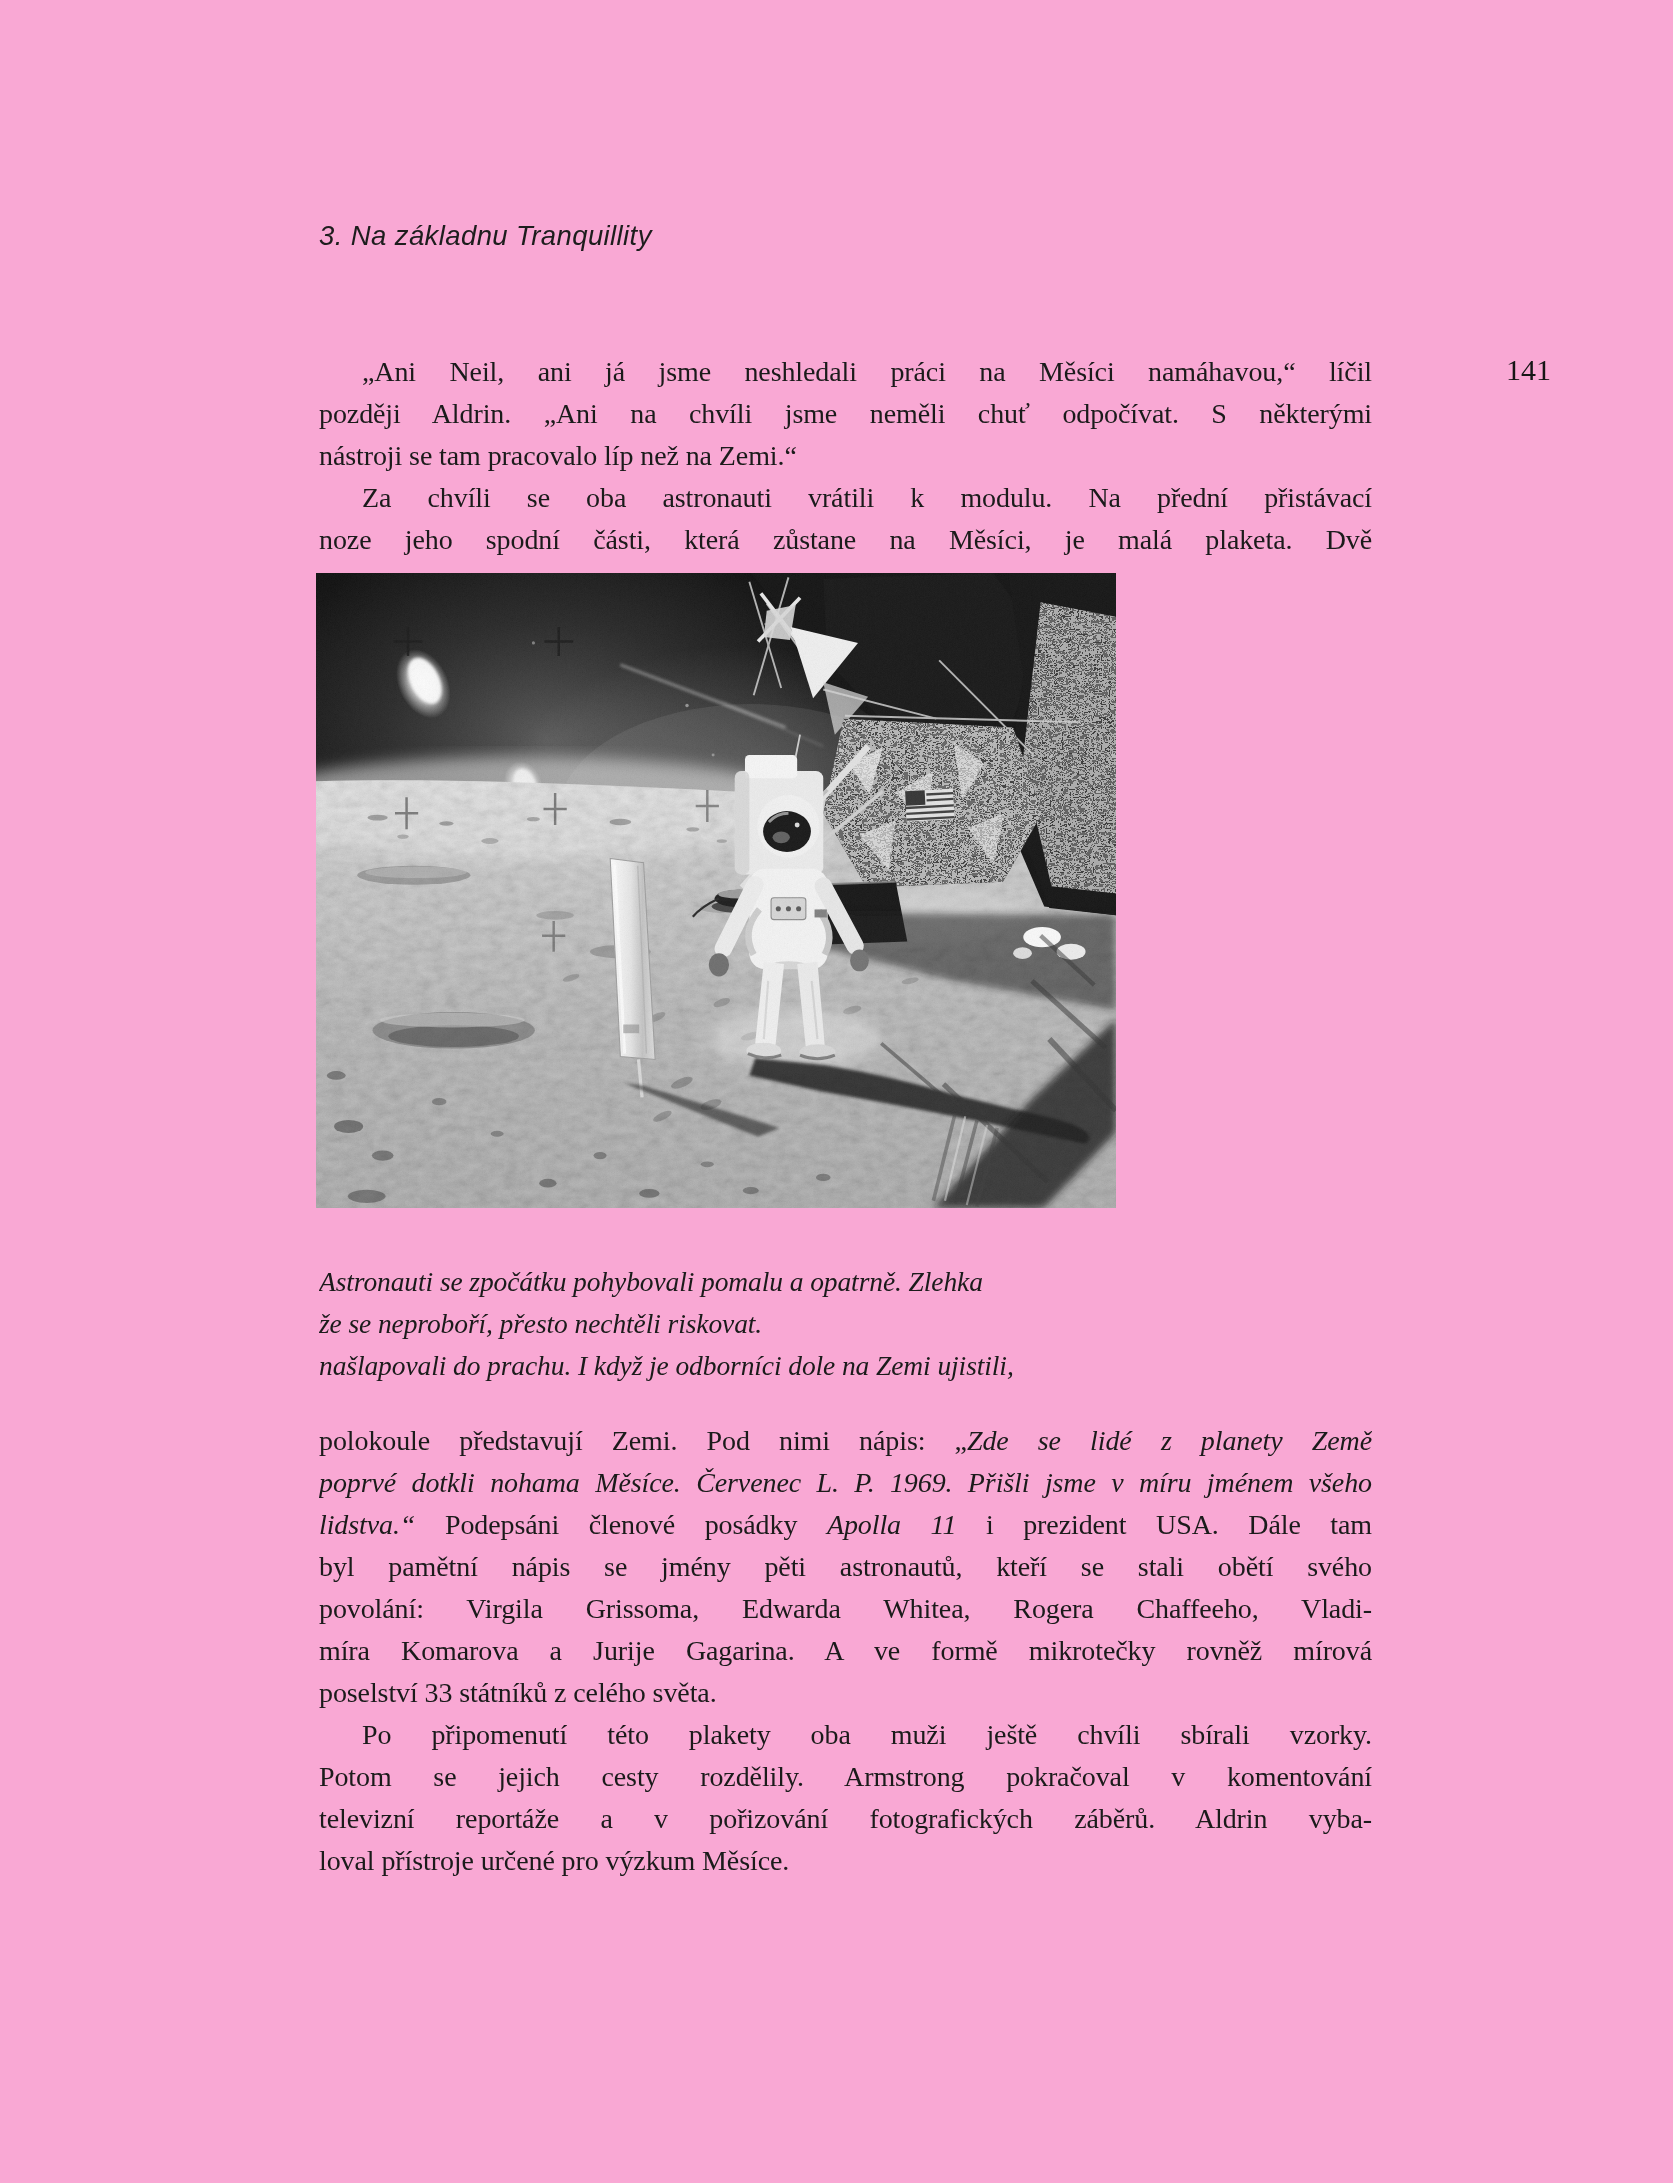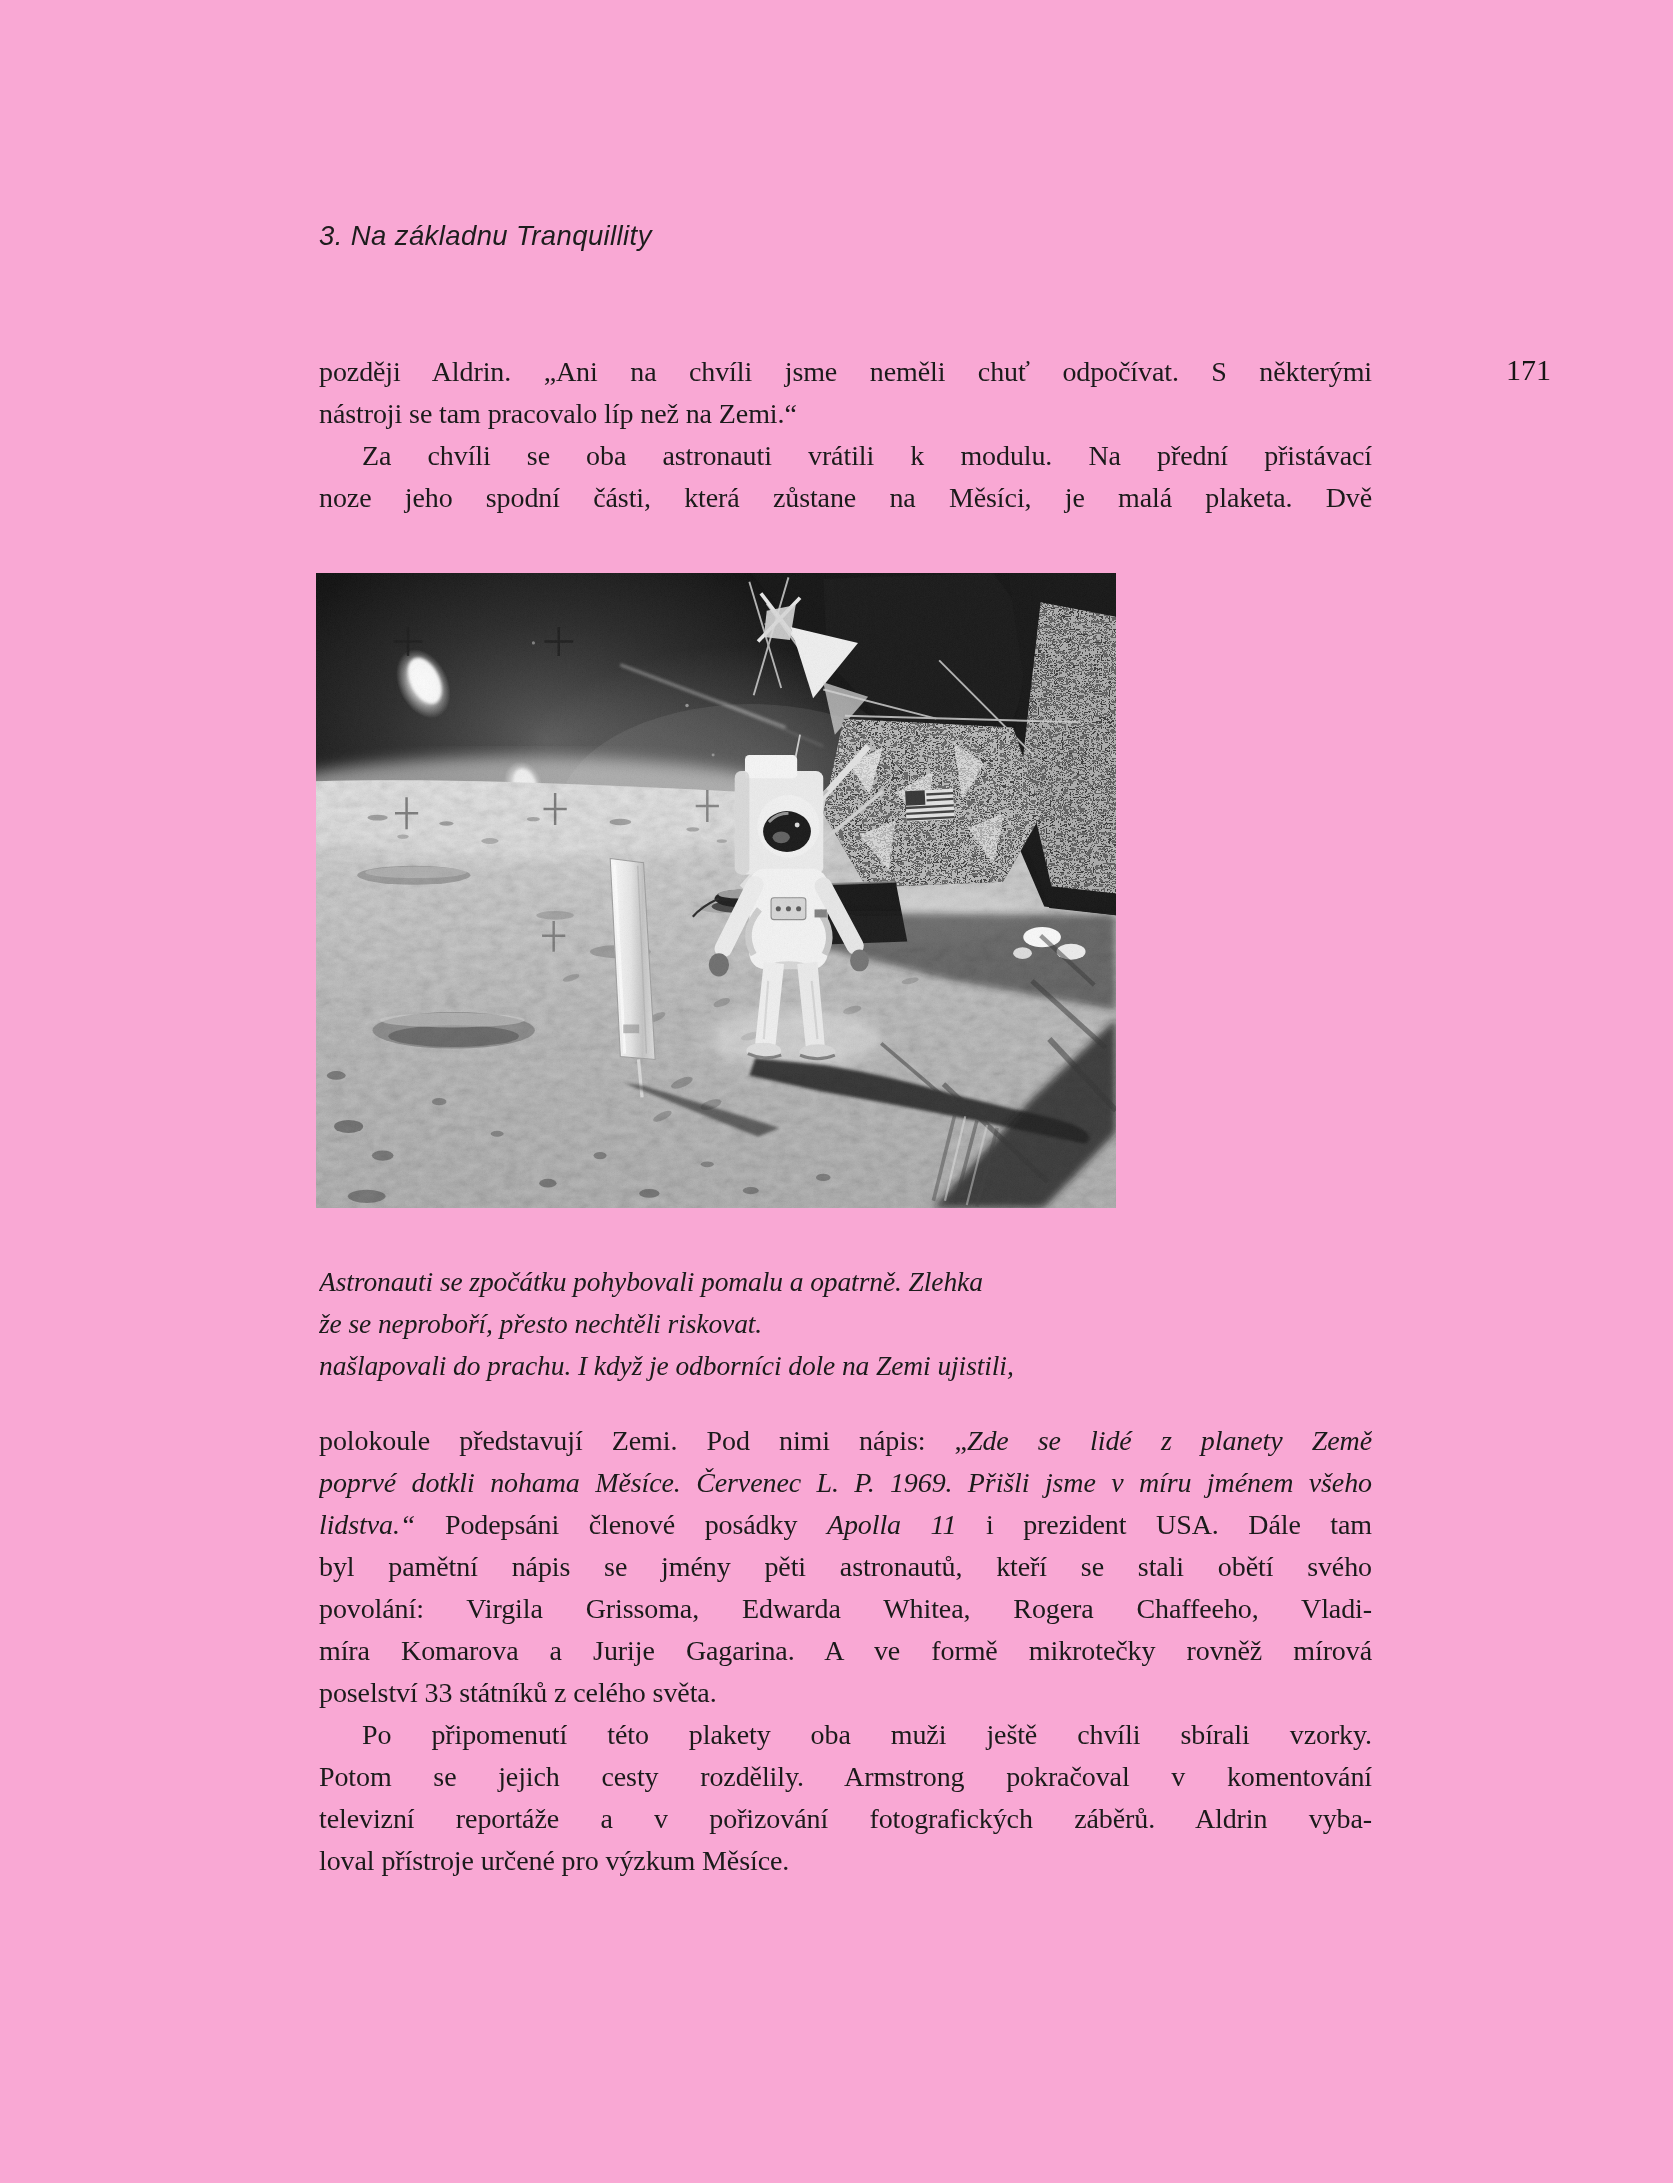--- a/index.html
+++ b/index.html
@@ -26,23 +26,24 @@
 
   .photo{position:absolute;left:316px;top:573px;width:800px;height:635px;}
   .photo svg{display:block;width:800px;height:635px;}
 </style>
 </head>
 <body>
 
 <div class="page">
 
   <div class="running-head">3. Na základnu Tranquillity</div>
-  <div class="page-number">171</div>
+  <div class="page-number">141</div>
 
   <div class="textcol" id="body-top">
+      <div class="line ind"><span>„Ani Neil, ani já jsme neshledali práci na Měsíci namáhavou,“ líčil</span></div>
       <div class="line"><span>později Aldrin. „Ani na chvíli jsme neměli chuť odpočívat. S některými</span></div>
       <div class="line end"><span>nástroji se tam pracovalo líp než na Zemi.“</span></div>
       <div class="line ind"><span>Za chvíli se oba astronauti vrátili k modulu. Na přední přistávací</span></div>
       <div class="line"><span>noze jeho spodní části, která zůstane na Měsíci, je malá plaketa. Dvě</span></div>
     </div>
 
   <div class="photo">
 
     <svg viewBox="0 0 1104 872" preserveAspectRatio="none">
       <defs>

